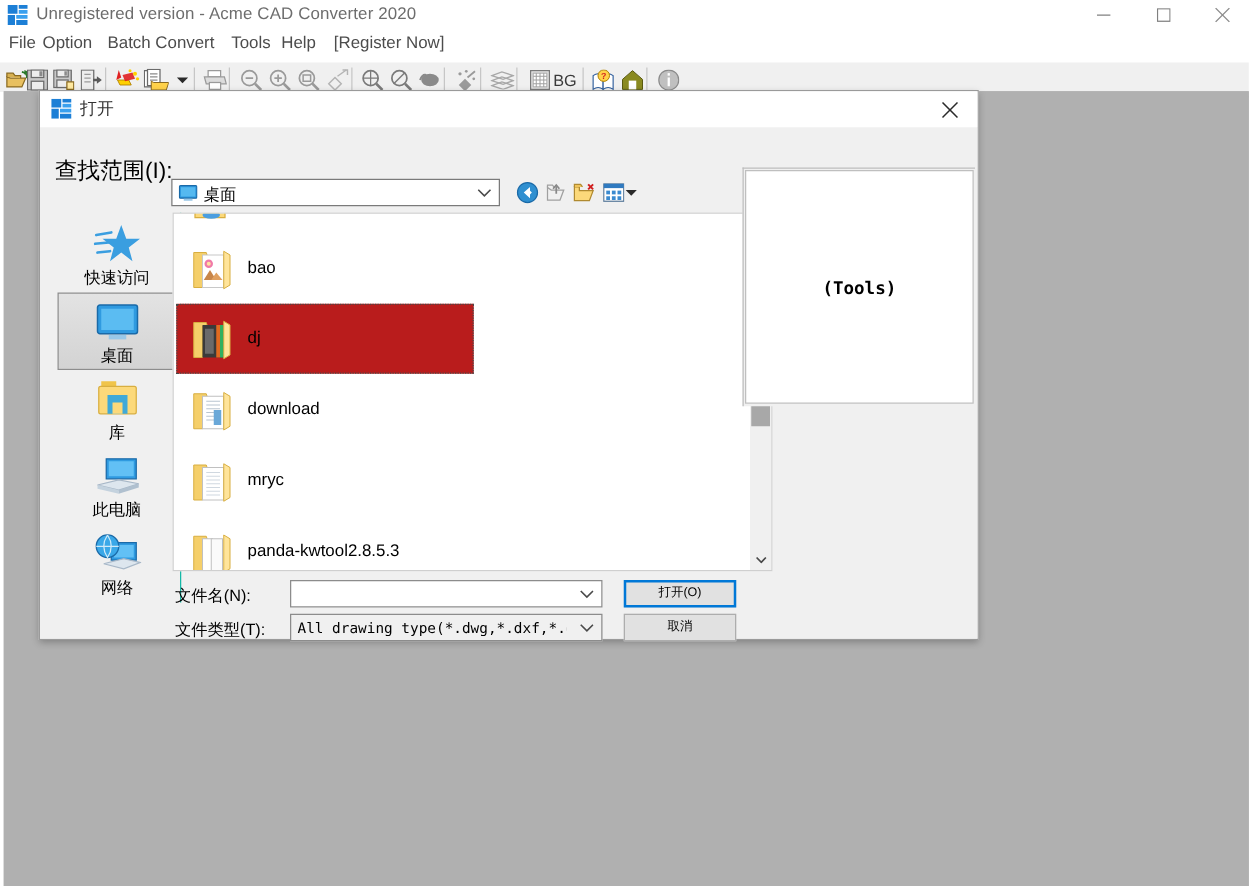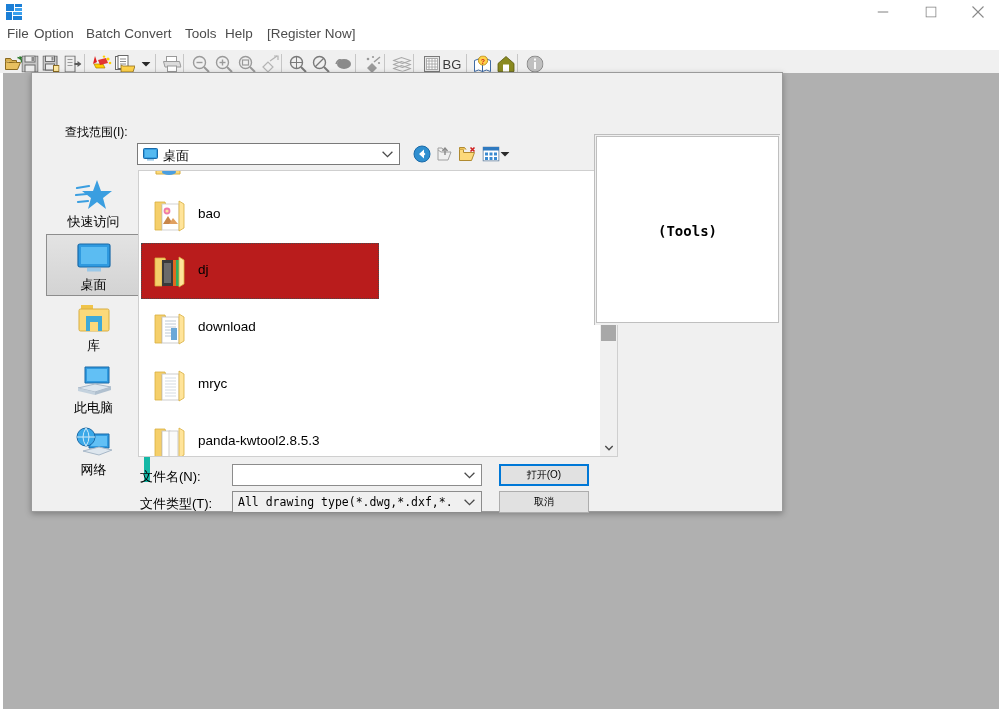--- a/index.html
+++ b/index.html
@@ -148,22 +148,22 @@
   #dialog-body {
     position: absolute;
     left: 0; top: 29px;
     width: 750px; height: 409px;
     background: #f0f0f0;
   }
 
   
   #lookin-label {
     position: absolute;
-    left: 33px; top: 22px;
-    font-size: 12px;
+    left: 12px; top: 22px;
+    font-size: 18px;
     color: #000000;
     white-space: nowrap;
   }
   #lookin-combo {
     position: absolute;
     left: 105px; top: 41px;
     width: 263px; height: 22px;
     background: #ffffff;
     border: 1px solid #7a7a7a;
     box-sizing: border-box;
@@ -191,21 +191,21 @@
     width: 23px; height: 22px;
   }
   .navbtn svg, .navbtn .ic { position:absolute; left:50%; top:50%; transform:translate(-50%,-50%); }
 
   
   #places-bar {
     position: absolute;
     left: 11px; top: 68px;
     width: 101px; height: 312px;
     background: #f0f0f0;
-    border-right: 6px solid #14b8a6;
+    border-right: 1px solid #14b8a6;
   }
   .place-item {
     position: absolute;
     left: 3px;
     width: 95px; height: 62px;
     text-align: center;
   }
   .place-item.selected {
     background: linear-gradient(to bottom, #e3e3e3 0%, #d3d3d3 100%);
     border: 1px solid #8d8d8d;
@@ -387,20 +387,21 @@
     <div id="app-title-icon">
       <svg width="17" height="16" viewBox="0 0 17 16">
         <rect x="0" y="0" width="8" height="7" fill="#1c7fd6"></rect>
         <rect x="9" y="0" width="7" height="3" fill="#1c7fd6"></rect>
         <rect x="9" y="4" width="7" height="3" fill="#3aa0ee"></rect>
         <rect x="0" y="8" width="6" height="8" fill="#1c7fd6"></rect>
         <rect x="7" y="8" width="9" height="3" fill="#3aa0ee"></rect>
         <rect x="7" y="12" width="9" height="4" fill="#1c7fd6"></rect>
       </svg>
     </div>
+    <div id="app-title-text">Unregistered version - Acme CAD Converter 2020</div>
     <div class="winbtn" id="btn-min">
       <svg width="11" height="11" viewBox="0 0 11 11">
           <line x1="0" y1="5.5" x2="11" y2="5.5" stroke="#808080" stroke-width="1"></line>
         </svg>
     </div>
     <div class="winbtn" id="btn-max">
       <svg width="11" height="11" viewBox="0 0 11 11">
           <rect x="0.5" y="0.5" width="10" height="10" fill="none" stroke="#808080" stroke-width="1"></rect>
         </svg>
     </div>
@@ -636,20 +637,39 @@
 
   </div>
 
   <div id="app-client">
     <div id="client-left-edge"></div>
     <div id="client-inner-border"></div>
   </div>
 
   <div id="open-dialog">
 
+    <div id="dialog-titlebar">
+      <div id="dlg-title-icon">
+        <svg width="17" height="16" viewBox="0 0 17 16">
+          <rect x="0" y="0" width="8" height="7" fill="#1c7fd6"></rect>
+          <rect x="9" y="0" width="7" height="3" fill="#1c7fd6"></rect>
+          <rect x="9" y="4" width="7" height="3" fill="#3aa0ee"></rect>
+          <rect x="0" y="8" width="6" height="8" fill="#1c7fd6"></rect>
+          <rect x="7" y="8" width="9" height="3" fill="#3aa0ee"></rect>
+          <rect x="7" y="12" width="9" height="4" fill="#1c7fd6"></rect>
+        </svg>
+      </div>
+      <div id="dlg-title-text">打开</div>
+      <div id="dlg-close">
+        <svg width="13" height="13" viewBox="0 0 13 13">
+            <line x1="0.5" y1="0.5" x2="12.5" y2="12.5" stroke="#2a2a2a" stroke-width="1.2"></line>
+            <line x1="12.5" y1="0.5" x2="0.5" y2="12.5" stroke="#2a2a2a" stroke-width="1.2"></line>
+          </svg>
+      </div>
+    </div>
 
     <div id="dialog-body">
 
       <div id="lookin-label">查找范围(I):</div>
 
       <div id="lookin-combo">
         <div id="lookin-combo-icon">
           <svg width="15" height="13" viewBox="0 0 15 13">
             <rect x="0.5" y="0.5" width="14" height="10" rx="1" fill="#2f9ae0" stroke="#1a6aa8"></rect>
             <rect x="1.8" y="1.8" width="11.4" height="7.4" fill="#55b9f0"></rect>

